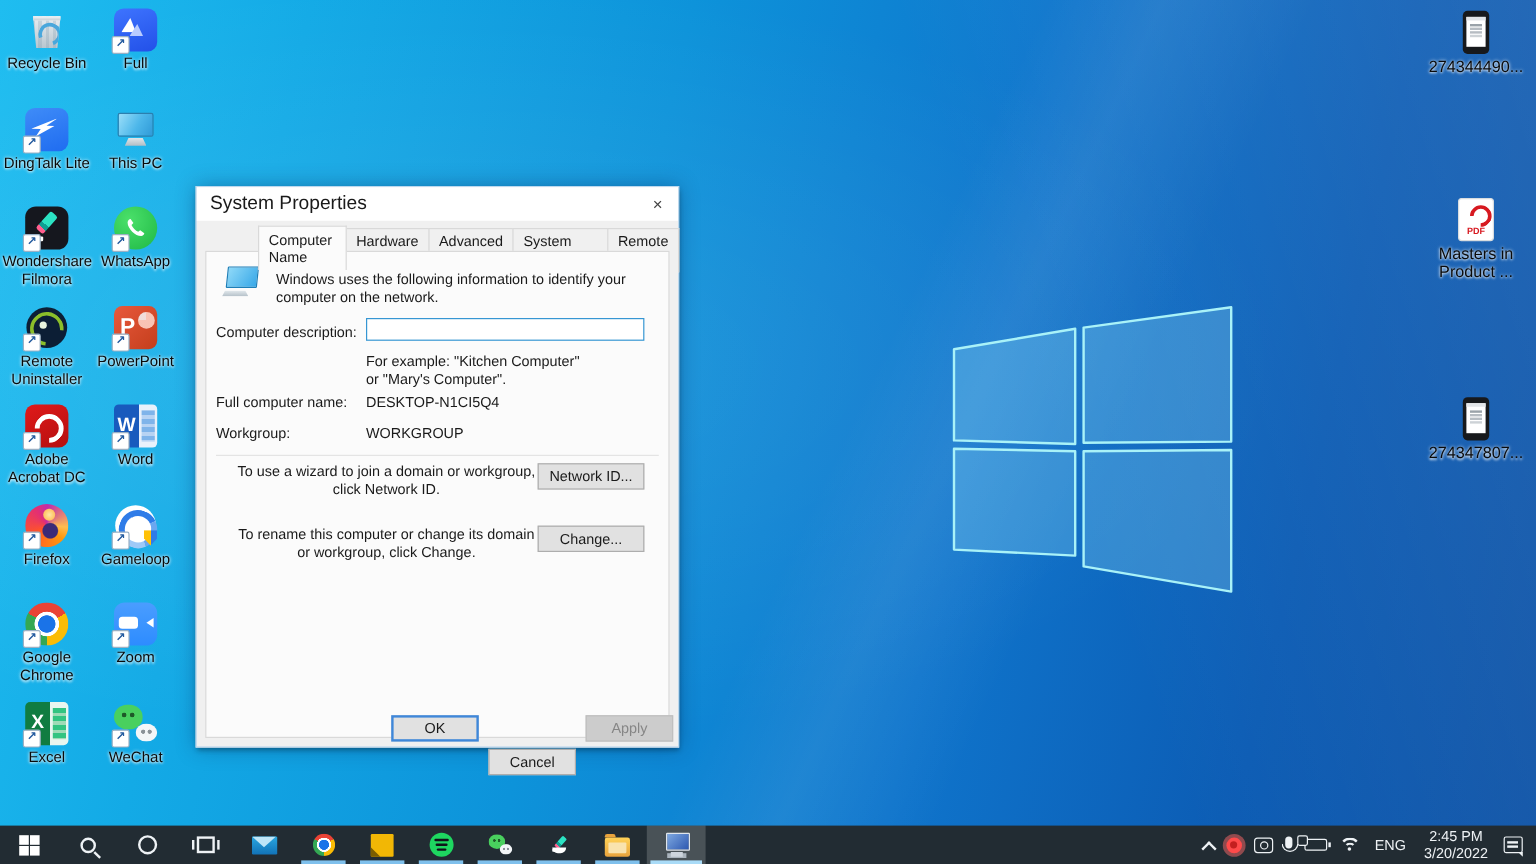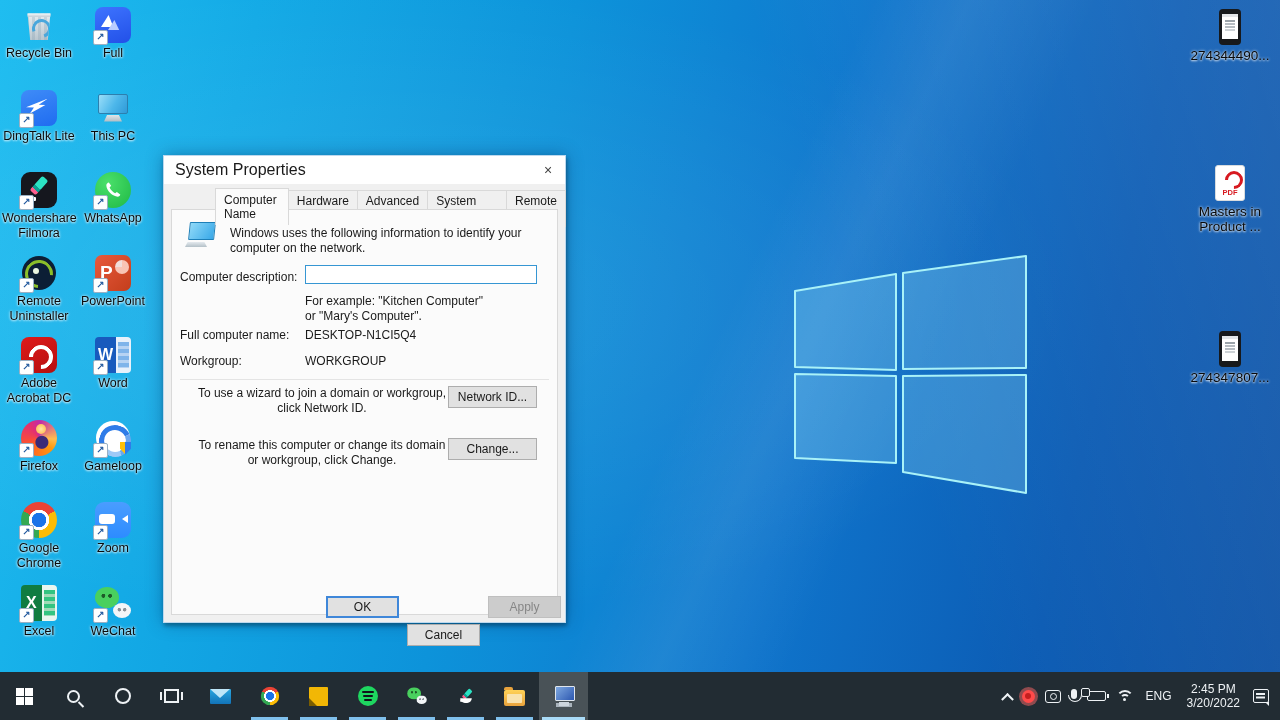--- a/index.html
+++ b/index.html
@@ -145,21 +145,21 @@
   .sep { position:absolute; left:8px; right:8px; top:169px; border-top:1px solid #e4e4e4; }
   .acttext { position:absolute; left:24px; width:252px; line-height:15px;text-align:center; }
   .actbtn { position:absolute; left:276px; width:89px; height:22px; background:#e1e1e1;
     border:1px solid #adadad; font-size:12px; color:#1a1a1a; }
   .footer-btn { position:absolute; top:440px; width:73px; height:22px; background:#e1e1e1;
     border:1px solid #adadad; font-size:12px; color:#1a1a1a; }
   .footer-btn.primary { border:2px solid #3f87d9; }
   .footer-btn:disabled { background:#cccccc; border-color:#bfbfbf; color:#868686; }
 
   
-  .taskbar { position:absolute; left:0; right:0; bottom:0; height:48px; background:#222c33;
+  .taskbar { position:absolute; left:0; right:0; bottom:0; height:32px; background:#222c33;
     display:flex; align-items:stretch; z-index:5; }
   .tb-left { display:flex; }
   .tb-slot { width:49px; display:flex; align-items:center; justify-content:center; position:relative; }
   .tb-slot.running::after { content:""; position:absolute; bottom:0; left:6px; right:6px; height:3px; background:#7fc0ec; }
   .tb-slot.active { background:rgba(255,255,255,.18); }
   .tb-slot.active::after { background:#a9dbf7; left:3px; right:3px; }
   .mini { transform:scale(.58); }
   .win-flag{width:17px;height:17px;background:linear-gradient(#fff,#fff),linear-gradient(#fff,#fff),linear-gradient(#fff,#fff),linear-gradient(#fff,#fff);
     background-size:8px 8px;background-position:0 0,9px 0,0 9px,9px 9px;background-repeat:no-repeat;}
   .tb-search{width:13px;height:13px;border:2px solid #eef2f5;border-radius:50%;position:relative;}

